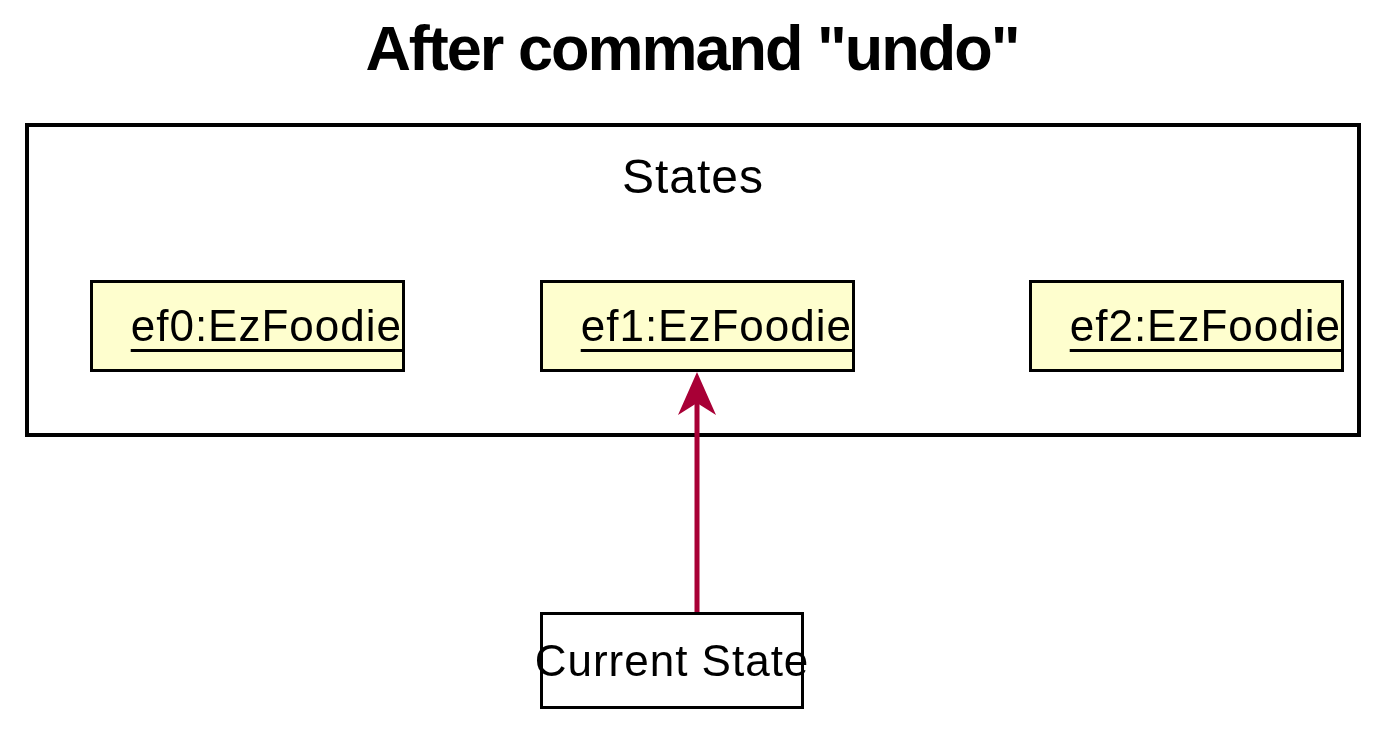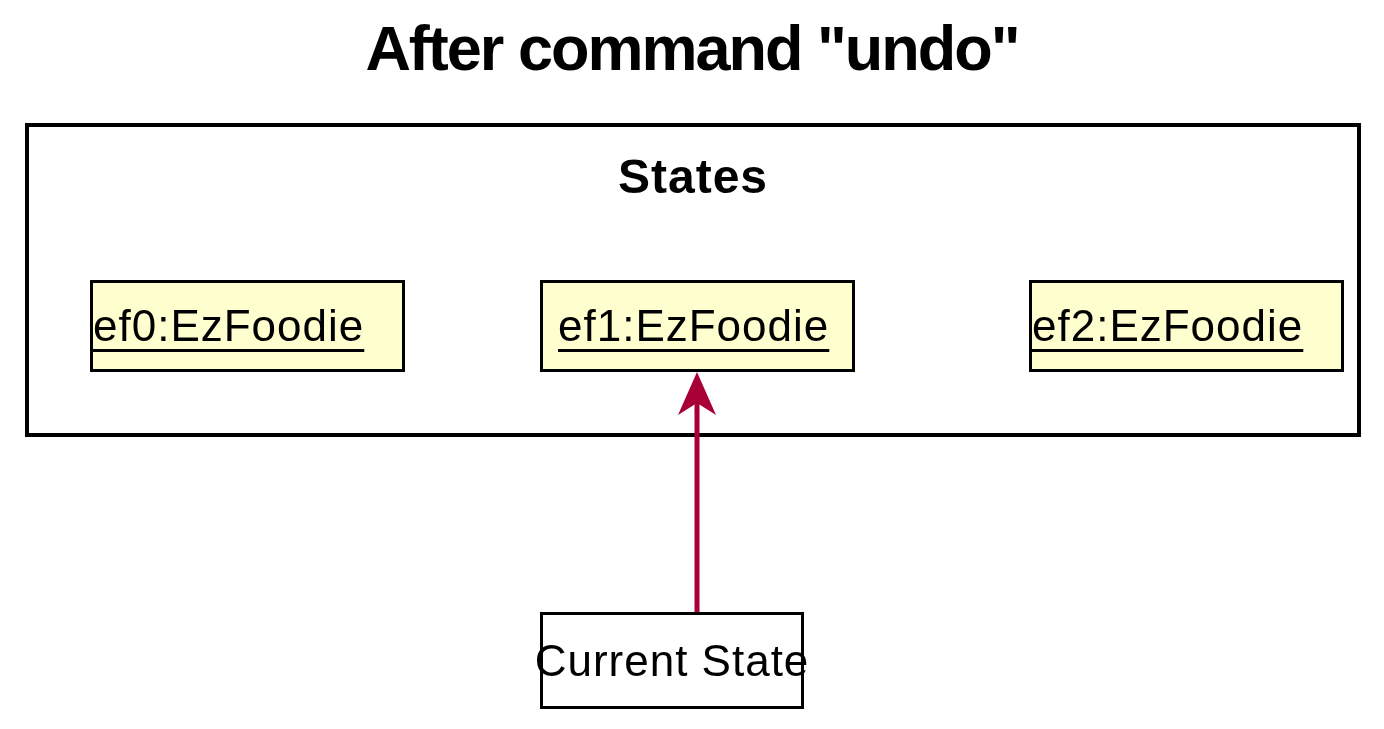--- a/index.html
+++ b/index.html
@@ -29,32 +29,32 @@
     width: 1336px; height: 314px;
     border: 4px solid #000000;
     background: #ffffff;
   }
   .states-label {
     position: absolute;
     left: 0; top: 22px;
     width: 100%;
     text-align: center;
     font-size: 48px;
-    font-weight: bold;
+    font-weight: normal;
     letter-spacing: 1px;
   }
   .obj-box {
     position: absolute;
     top: 280px;
     width: 315px; height: 92px;
     border: 3px solid #000000;
     background: #FEFECE;
     display: flex;
     align-items: center;
-    justify-content: flex-start;
+    justify-content: flex-end;
   }
   .obj-box .obj-label {
     font-size: 44px;
     letter-spacing: 1px;
     text-decoration: underline;
     text-decoration-thickness: 3px;
     text-underline-offset: 8px;
     white-space: nowrap;
   }
   .obj-ef0 { left: 90px; }

